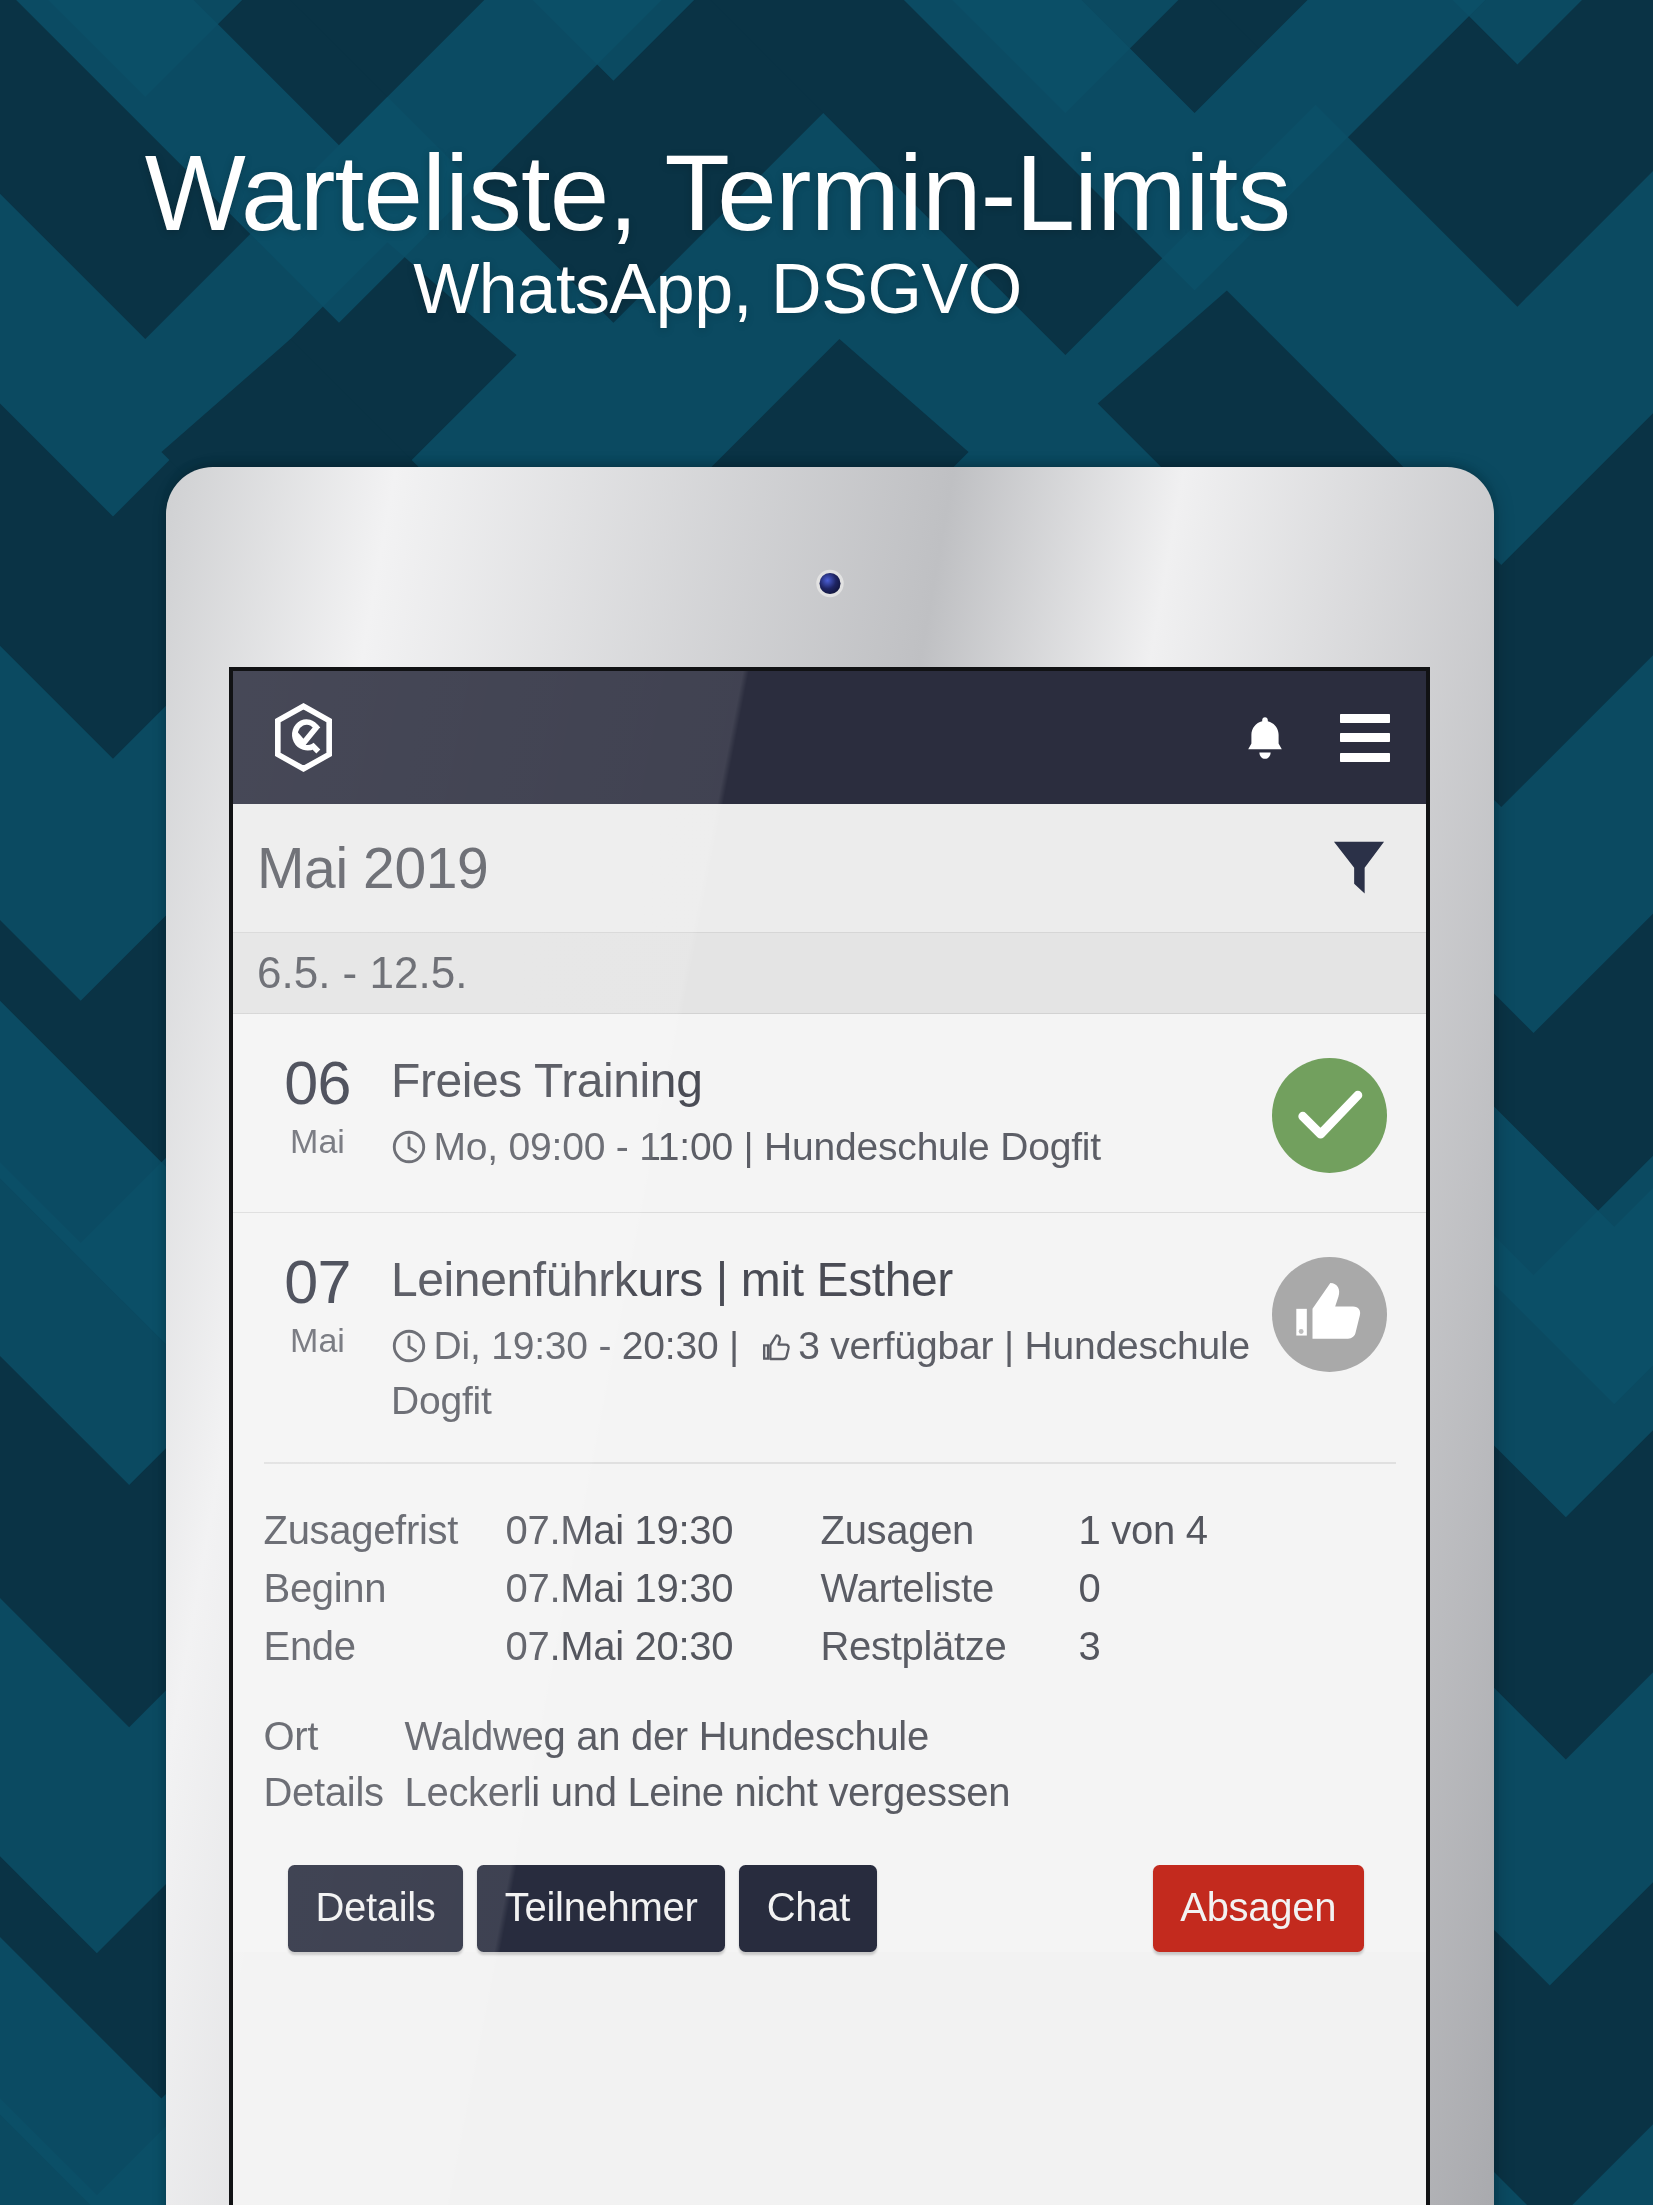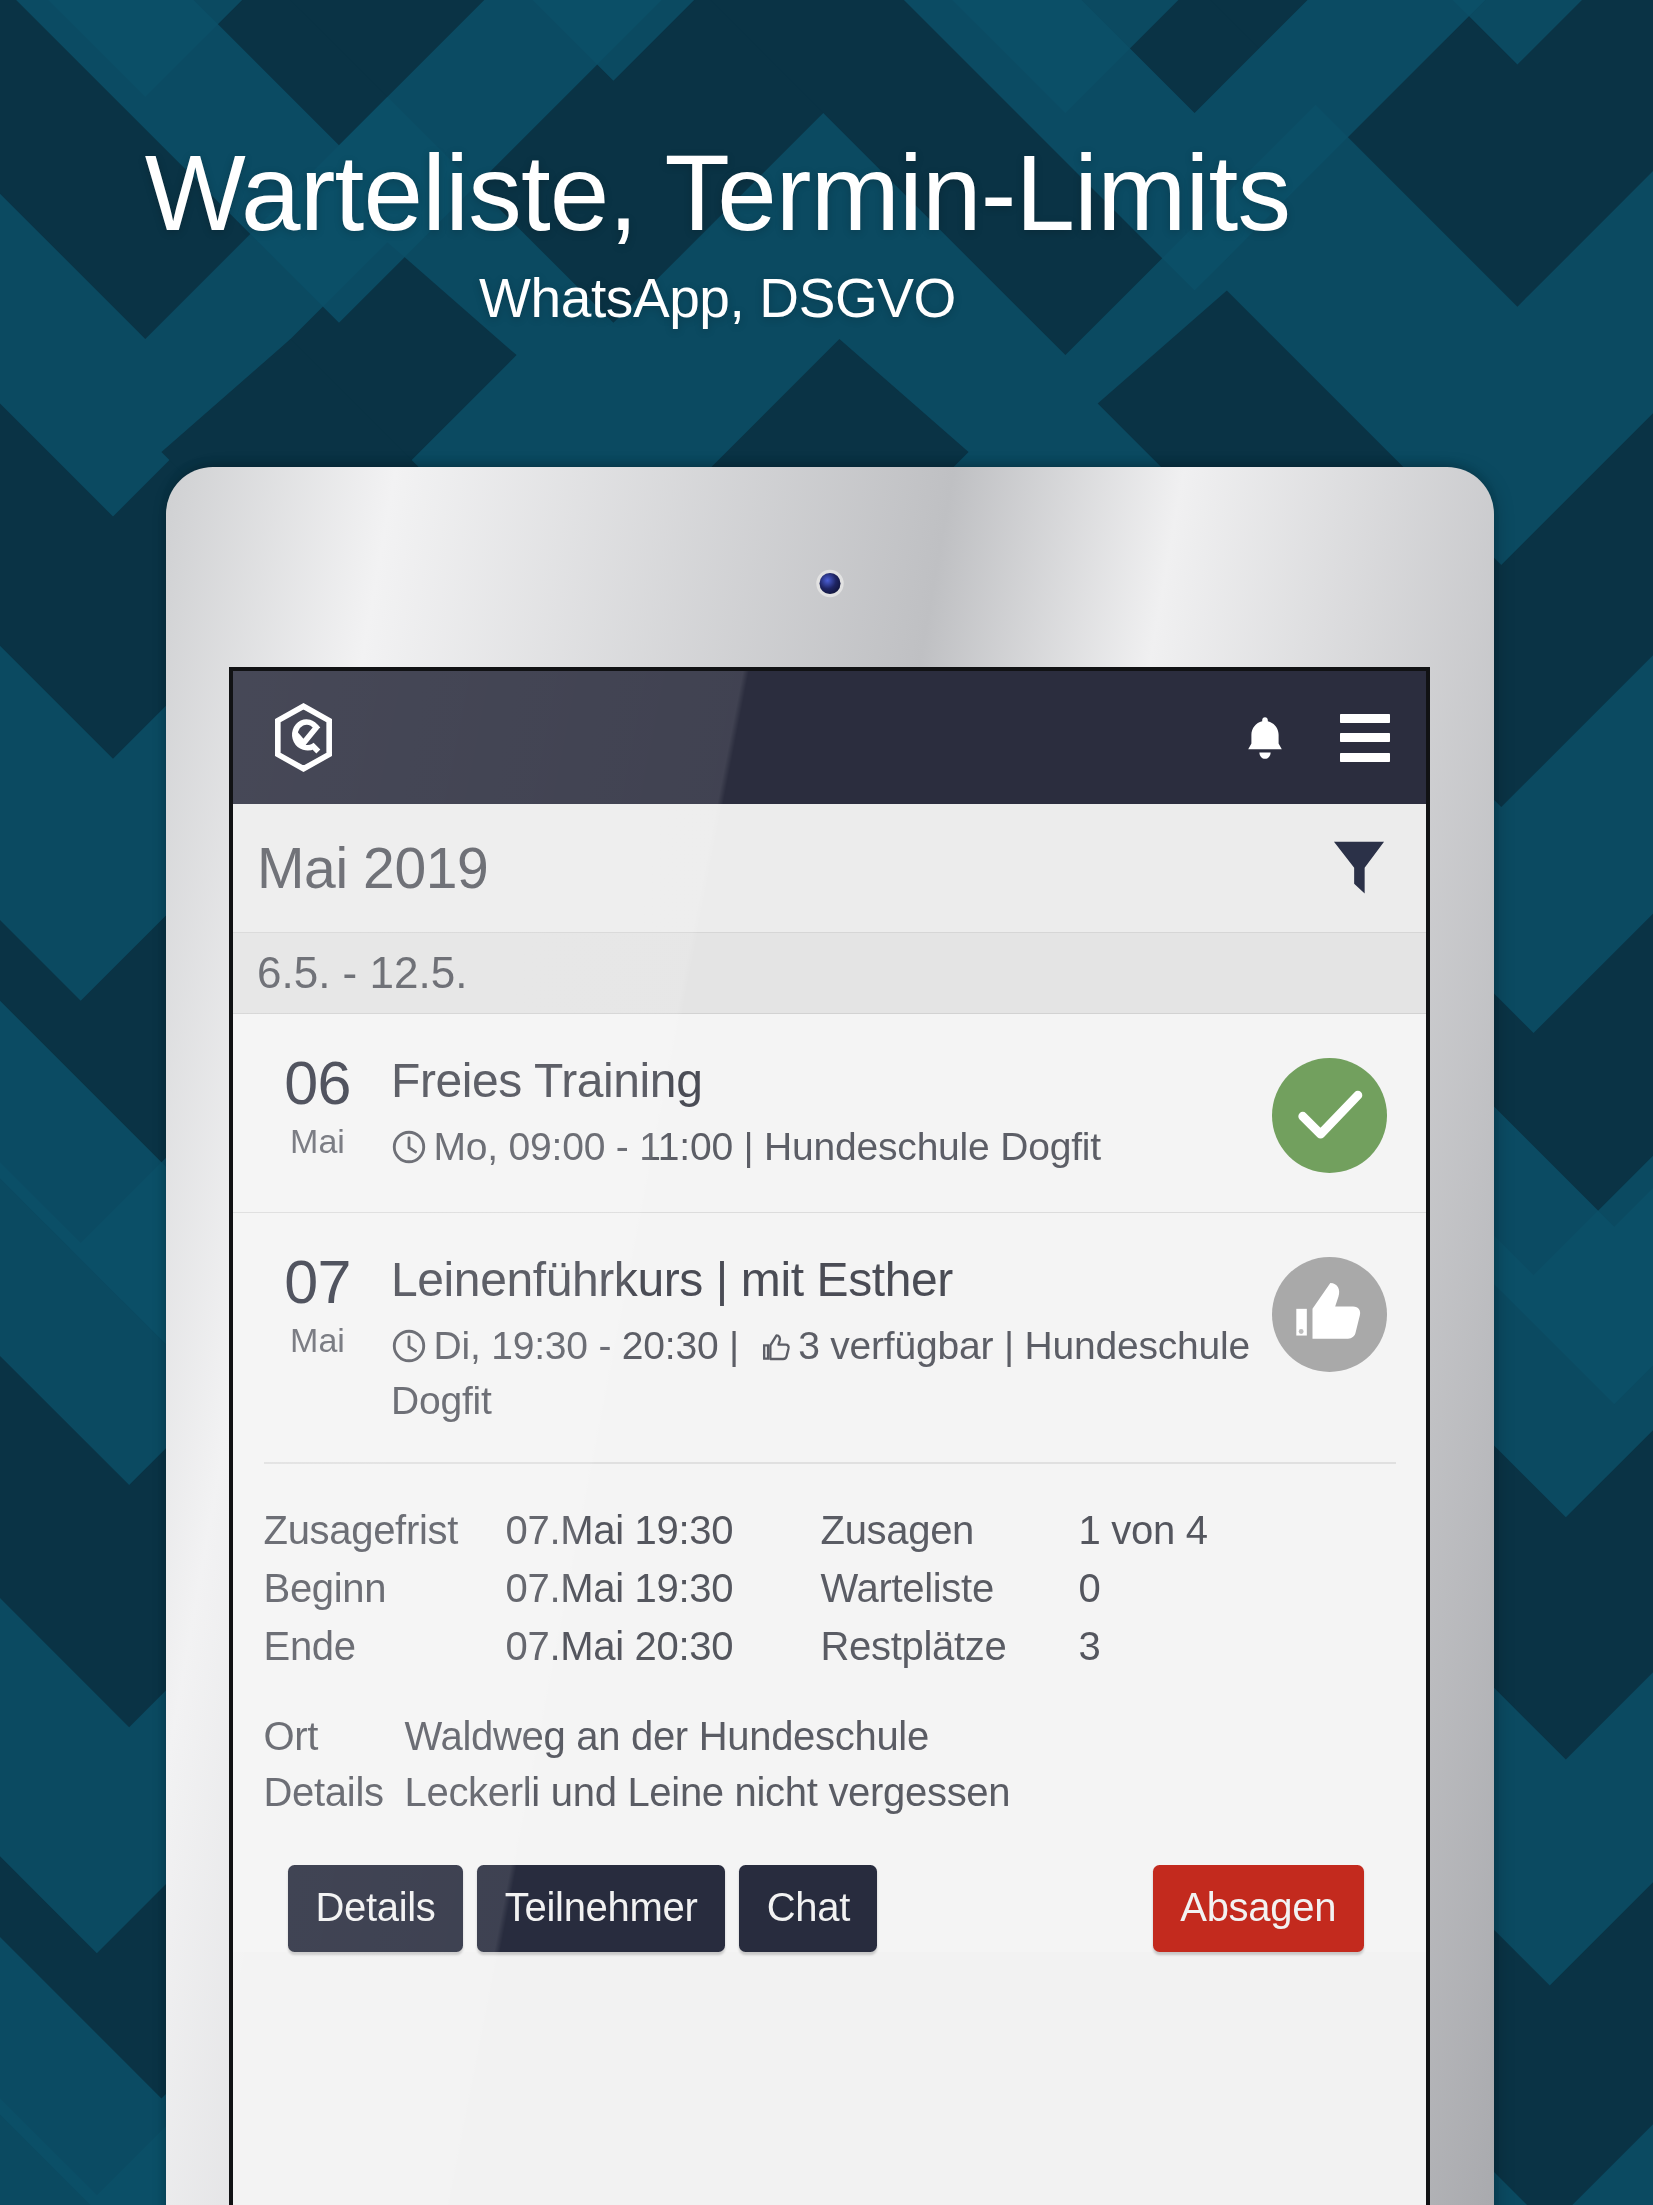--- a/index.html
+++ b/index.html
@@ -18,22 +18,22 @@
     position:absolute; top:0; left:0; width:1435px;
     z-index:3; text-align:center; padding-top:137px;
     pointer-events:none;
   }
   .promo-title {
     color:#ffffff; font-size:107px; font-weight:400;
     letter-spacing:-0.8px; line-height:1.05;
     text-shadow:0 2.4px 8px rgba(0,0,0,0.18);
   }
   .promo-sub {
-    color:#ffffff; font-size:55px; font-weight:400;
-    letter-spacing:-0.4px; line-height:1.15; margin-top:18px;
+    color:#ffffff; font-size:70px; font-weight:400;
+    letter-spacing:-0.4px; line-height:1.15; 
     text-shadow:0 2.4px 8px rgba(0,0,0,0.18);
   }
 
   
   .tablet {
     position:absolute;
     left:176px; top:475px;
     width:1308px; height:1776px;
     z-index:4;
     border-radius:39px 39px 0 0;

